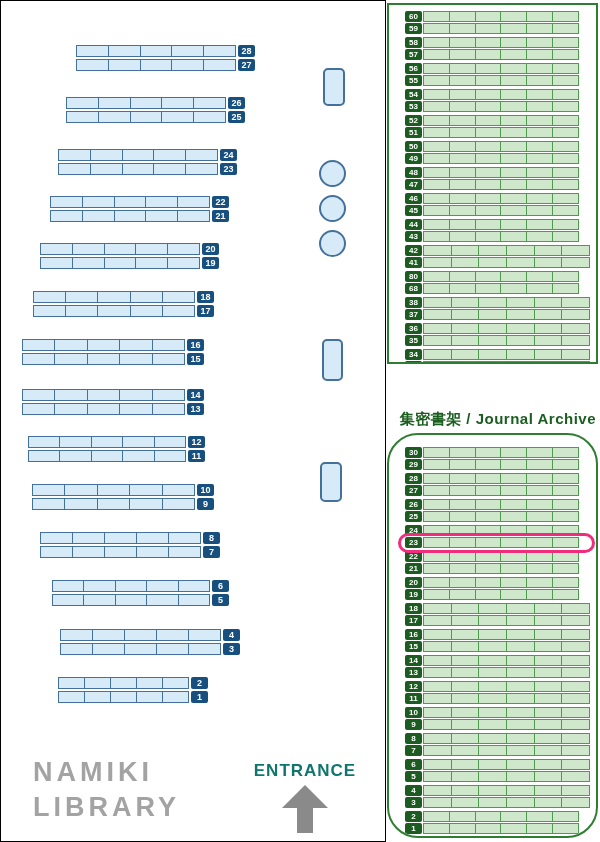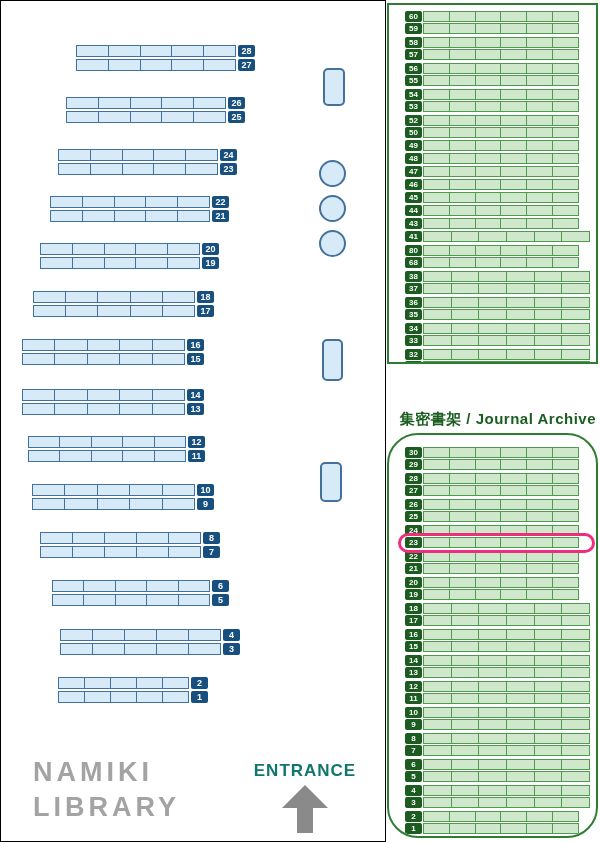--- a/index.html
+++ b/index.html
@@ -488,20 +488,31 @@
         <span class="g-tag">52</span>
         <div class="g-bar" style="width: 156px;">
           <span class="cell"></span>
           <span class="cell"></span>
           <span class="cell"></span>
           <span class="cell"></span>
           <span class="cell"></span>
           <span class="cell"></span>
         </div>
       </div>
+      <div class="g-row pair-end">
+        <span class="g-tag">51</span>
+        <div class="g-bar" style="width: 156px;">
+          <span class="cell"></span>
+          <span class="cell"></span>
+          <span class="cell"></span>
+          <span class="cell"></span>
+          <span class="cell"></span>
+          <span class="cell"></span>
+        </div>
+      </div>
       <div class="g-row">
         <span class="g-tag">50</span>
         <div class="g-bar" style="width: 156px;">
           <span class="cell"></span>
           <span class="cell"></span>
           <span class="cell"></span>
           <span class="cell"></span>
           <span class="cell"></span>
           <span class="cell"></span>
         </div>
@@ -576,20 +587,31 @@
         <span class="g-tag">43</span>
         <div class="g-bar" style="width: 156px;">
           <span class="cell"></span>
           <span class="cell"></span>
           <span class="cell"></span>
           <span class="cell"></span>
           <span class="cell"></span>
           <span class="cell"></span>
         </div>
       </div>
+      <div class="g-row">
+        <span class="g-tag">42</span>
+        <div class="g-bar" style="width: 167px;">
+          <span class="cell"></span>
+          <span class="cell"></span>
+          <span class="cell"></span>
+          <span class="cell"></span>
+          <span class="cell"></span>
+          <span class="cell"></span>
+        </div>
+      </div>
       <div class="g-row pair-end">
         <span class="g-tag">41</span>
         <div class="g-bar" style="width: 167px;">
           <span class="cell"></span>
           <span class="cell"></span>
           <span class="cell"></span>
           <span class="cell"></span>
           <span class="cell"></span>
           <span class="cell"></span>
         </div>

